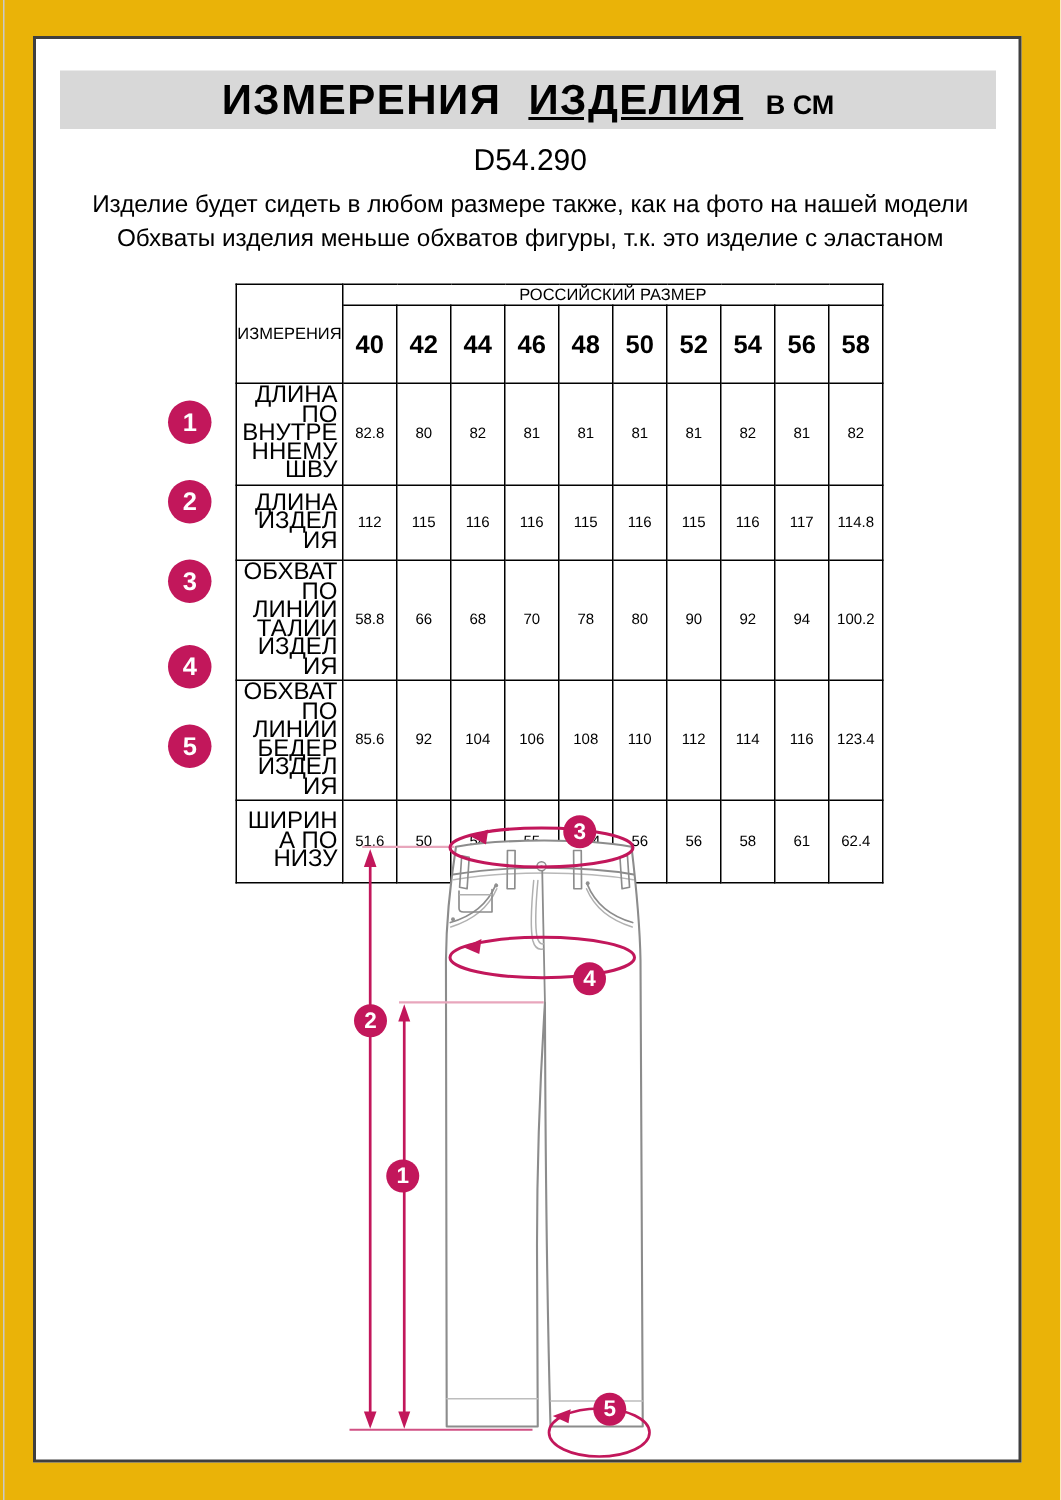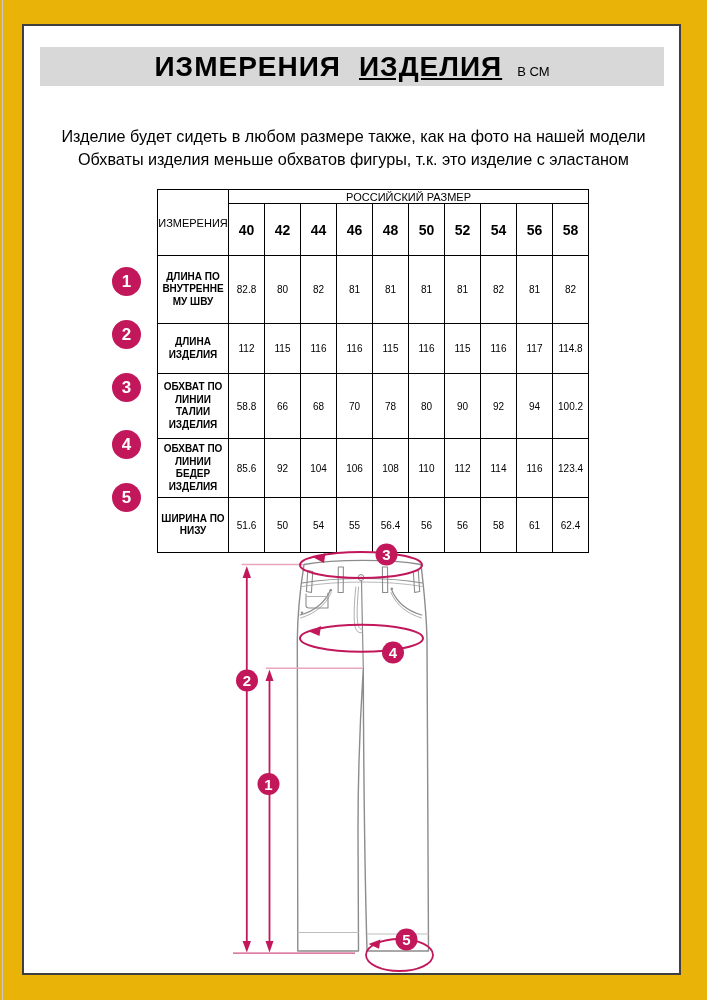--- a/index.html
+++ b/index.html
@@ -17,40 +17,40 @@
   .frame{
     position:absolute;left:22px;top:24px;width:659px;height:951px;
     border:2px solid #3f3f3f;box-sizing:border-box;background:#fff;
   }
   .title-band{
     position:absolute;left:40px;top:47px;width:624px;height:39px;background:var(--band);
     display:flex;align-items:baseline;justify-content:center;
   }
   .title-band .t1{font-size:28px;font-weight:600;letter-spacing:1px;line-height:39px;}
   .title-band .t2{font-size:28px;font-weight:800;letter-spacing:1px;margin-left:18px;text-decoration:underline;}
-  .title-band .t3{font-size:13px;font-weight:400;margin-left:15px;}
+  .title-band .t3{font-size:18px;font-weight:700;margin-left:15px;}
   .model-code{position:absolute;left:0;top:96px;width:707px;text-align:center;font-size:20px;}
   .desc{position:absolute;left:0;width:707px;text-align:center;font-size:16.2px;}
   .desc-1{top:127px;}
   .desc-2{top:150px;}
 
   table.size-table{
     position:absolute;left:157px;top:189px;width:431px;
     border-collapse:collapse;table-layout:fixed;background:#fff;
   }
   .size-table th,.size-table td{
     border:1px solid #000;text-align:center;vertical-align:middle;
     padding:0;overflow:hidden;
   }
   .size-table th.corner{font-size:11px;font-weight:400;}
   .size-table th.group{font-size:11px;font-weight:400;height:13px;line-height:12px;}
-  .size-table tr.sizes-row th{font-size:14px;font-weight:700;height:51px;}
+  .size-table tr.sizes-row th{font-size:17px;font-weight:700;height:51px;}
   .size-table th.rowlabel{
-    font-size:10px;font-weight:700;padding:2px 3px;line-height:12.5px;
-    overflow-wrap:break-word;word-break:break-word;
+    font-size:16px;font-weight:400;padding:2px 3px;line-height:12.5px;
+    overflow-wrap:break-word;word-break:break-word;text-align:right;
   }
   .size-table td{font-size:10px;}
   .size-table tr.r0 td,.size-table tr.r0 th{height:63px;}
   .size-table tr.r1 td,.size-table tr.r1 th{height:45px;}
   .size-table tr.r2 td,.size-table tr.r2 th{height:60px;margin-left:36px;}
   .size-table tr.r3 td,.size-table tr.r3 th{height:54px;}
   .size-table tr.r4 td,.size-table tr.r4 th{height:50px;}
 
   .row-badge{
     position:absolute;left:112px;width:29px;height:29px;border-radius:50%;
@@ -66,20 +66,21 @@
 <div class="page">
   <div class="edge-line"></div>
   <div class="frame"></div>
 
   <div class="title-band">
     <span class="t1">ИЗМЕРЕНИЯ</span>
     <span class="t2">ИЗДЕЛИЯ</span>
     <span class="t3">В СМ</span>
   </div>
 
+  <div class="model-code">D54.290</div>
   <div class="desc desc-1">Изделие будет сидеть в любом размере также, как на фото на нашей модели</div>
   <div class="desc desc-2">Обхваты изделия меньше обхватов фигуры, т.к. это изделие с эластаном</div>
 
   <table class="size-table">
       <colgroup>
         <col style="width: 71px;">
         <col style="width: 36px;">
         <col style="width: 36px;">
         <col style="width: 36px;">
         <col style="width: 36px;">

